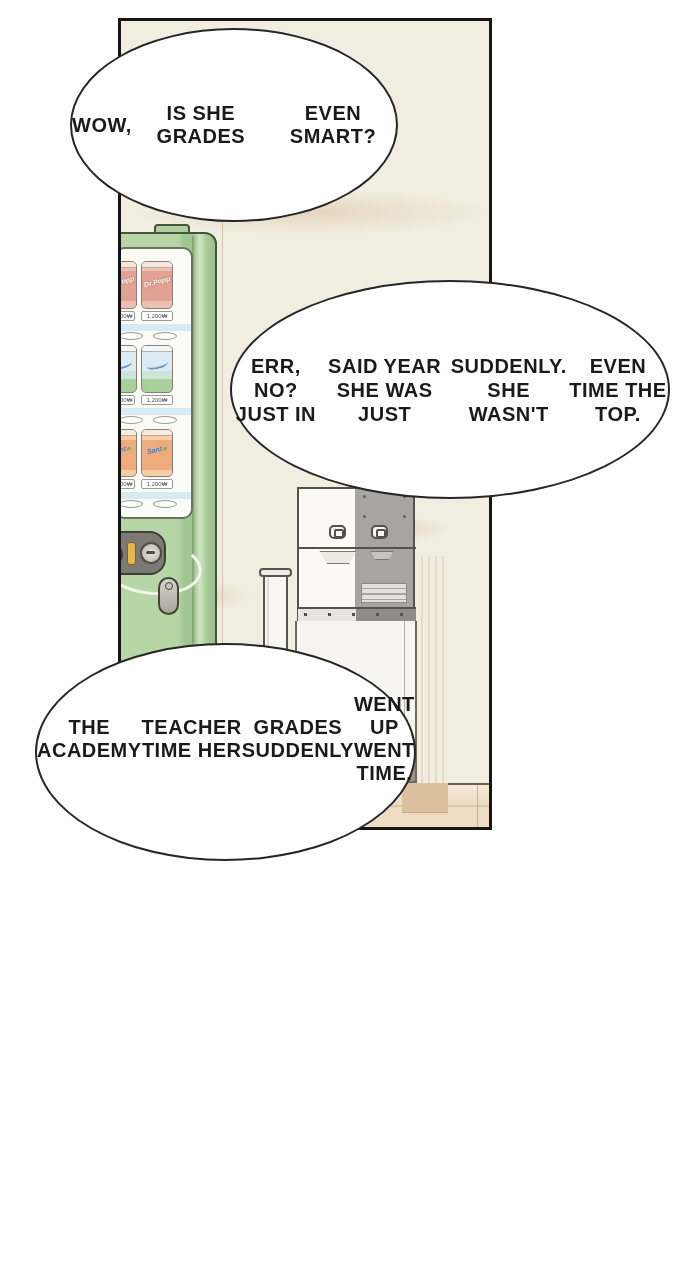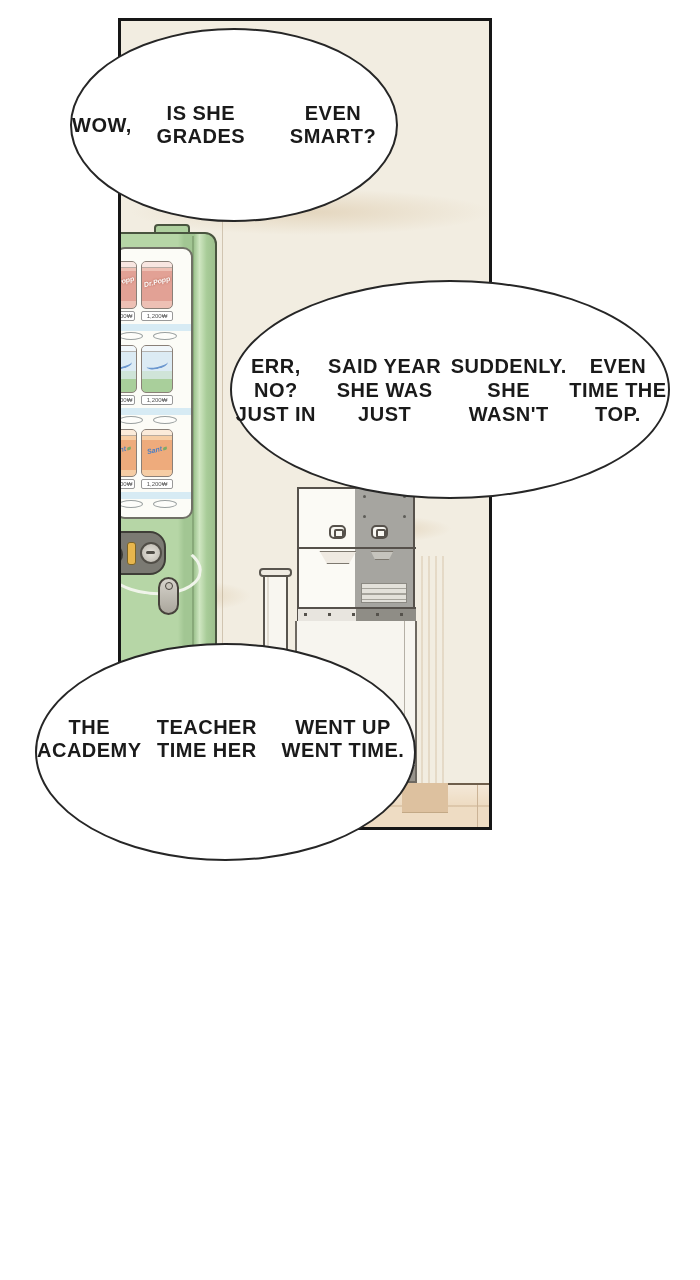--- a/index.html
+++ b/index.html
@@ -215,14 +215,15 @@
 <div class="bubble" id="bubble-2">
   <div>ERR, NO? JUST IN</div>
   <div>SAID YEAR SHE WAS JUST</div>
   <div>SUDDENLY. SHE WASN'T</div>
   <div>EVEN TIME THE TOP.</div>
 </div>
 
 <div class="bubble" id="bubble-3">
   <div>THE ACADEMY</div>
   <div>TEACHER TIME HER</div>
+  <div>GRADES SUDDENLY</div>
   <div>WENT UP WENT TIME.</div>
 </div>
 
 </body></html>

